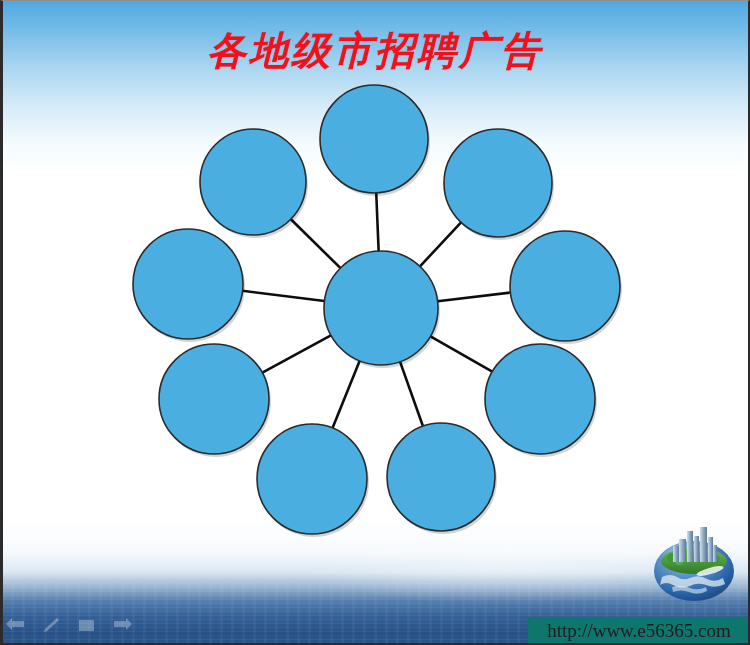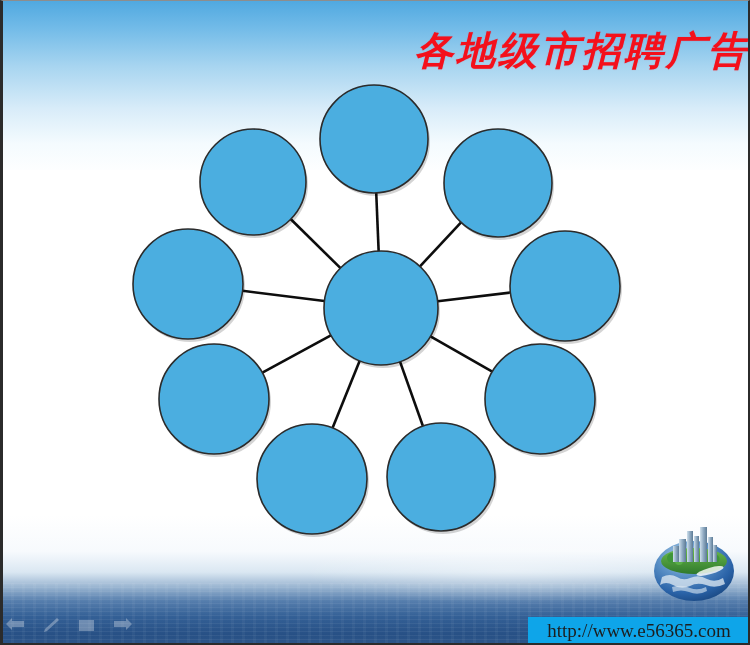--- a/index.html
+++ b/index.html
@@ -74,21 +74,21 @@
         rgba(255,255,255,0.35) 0%,
         rgba(255,255,255,0.0) 70%);
     pointer-events: none;
   }
 
   
   .title {
     position: absolute;
     left: 0; top: 28px;
     width: 750px;
-    text-align: right;
+    text-align: center;
     color: #f4101b;
     font-family: "DejaVu Sans", "Liberation Sans", sans-serif;
     font-size: 39px;
     font-weight: bold;
     font-style: italic;
     letter-spacing: 3px;
     line-height: 46px;
     white-space: nowrap;
     text-shadow: 0 0 1px rgba(244,16,27,0.45);
   }
@@ -107,21 +107,21 @@
     left: 646px; top: 519px;
     width: 96px; height: 86px;
   }
   .logo svg { display: block; }
 
   
   .watermark-bar {
     position: absolute;
     left: 528px; top: 617px;
     width: 222px; height: 28px;
-    background: #0ea5e9;
+    background: #0f766e;
     display: flex;
     align-items: center;
     justify-content: center;
   }
   .watermark-text {
     color: #1d1d1d;
     font-family: "Liberation Serif", "DejaVu Serif", serif;
     font-size: 19px;
     line-height: 22px;
     white-space: nowrap;

